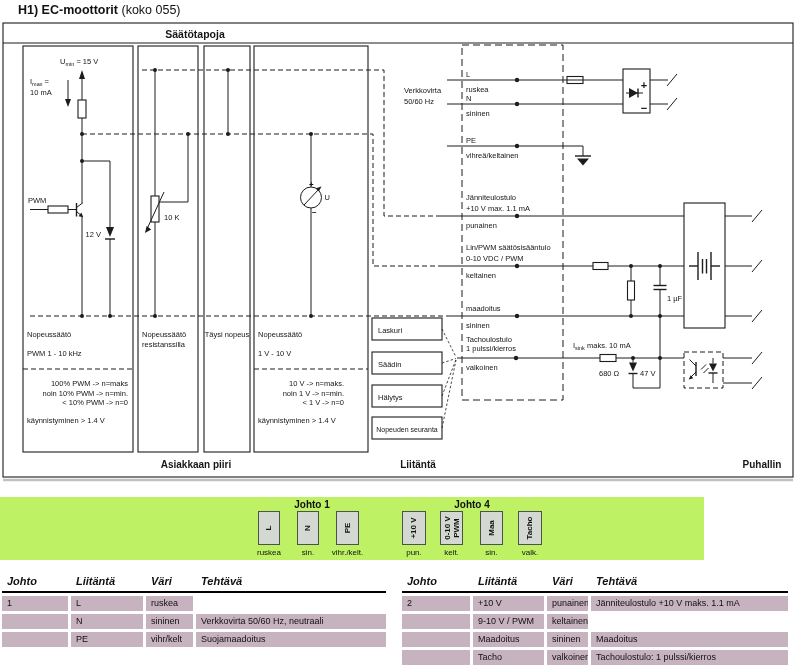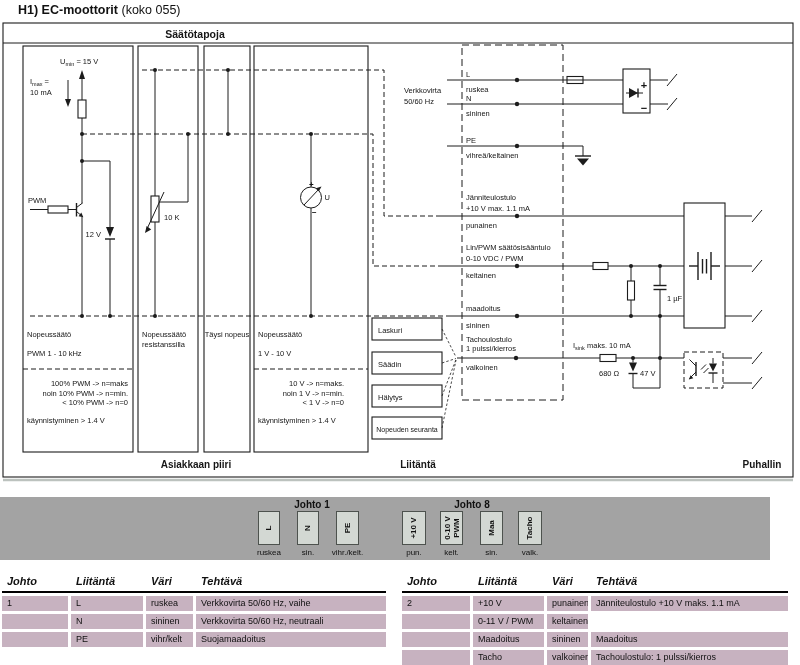--- a/index.html
+++ b/index.html
@@ -15,21 +15,21 @@
   .tpm{font-size:11px;font-weight:bold;}
   .tpm2{font-size:8px;font-weight:bold;}
   .ln{stroke:#1c1c1c;stroke-width:1;fill:none;}
   .ln2{stroke:#1c1c1c;stroke-width:1.4;fill:none;}
   .lnd{stroke:#1c1c1c;stroke-width:1;fill:none;stroke-dasharray:5,3;}
   .lnd2{stroke:#1c1c1c;stroke-width:1;fill:none;stroke-dasharray:7,4;}
   .lnd3{stroke:#1c1c1c;stroke-width:0.8;fill:none;stroke-dasharray:2.5,2;}
   .bx{stroke:#1c1c1c;stroke-width:1.1;fill:none;}
   .bxw{stroke:#1c1c1c;stroke-width:1.1;fill:#fff;}
   .fl{fill:#1c1c1c;stroke:none;}
-  .band{position:absolute;left:0;top:497px;width:770px;height:63px;background:#a3a3a3;}
+  .band{position:absolute;left:0;top:497px;width:704px;height:63px;background:#bef264;}
   .jt{position:absolute;top:2px;width:100px;text-align:center;font-weight:bold;font-size:10px;}
   .blk{position:absolute;top:14px;height:34px;border:1px solid #4d524e;background:#d3d8d3;box-sizing:border-box;}
   .rot{position:absolute;left:50%;top:50%;transform:translate(-50%,-50%) rotate(-90deg);
        font-weight:bold;font-size:8px;line-height:8.5px;white-space:nowrap;text-align:center;}
   .clab{position:absolute;top:51px;width:64px;text-align:center;font-size:8px;}
   .tbl{position:absolute;top:573px;}
   .thead{display:grid;column-gap:3px;font-size:11px;font-weight:bold;
          padding:2px 0 4px 0;border-bottom:2.5px solid #000;}
   .thead>div{padding-left:5px;font-style:italic;}
   .trow{display:grid;column-gap:3px;margin-top:3px;}
@@ -308,21 +308,21 @@
       <circle cx="660" cy="358" r="2" class="fl"></circle>
   </g>
 
   <text x="196" y="468" class="tb" text-anchor="middle">Asiakkaan piiri</text>
   <text x="418" y="468" class="tb" text-anchor="middle">Liitäntä</text>
   <text x="762" y="468" class="tb" text-anchor="middle">Puhallin</text>
 </svg>
 
 <div class="band">
   <div class="jt" style="left:262px;">Johto 1</div>
-  <div class="jt" style="left:422px;">Johto 8</div>
+  <div class="jt" style="left:422px;">Johto 4</div>
 
   <div class="blk" style="left:258px;width:22px;">
       <span class="rot">L</span>
     </div>
   <div class="blk" style="left:297px;width:22px;">
       <span class="rot">N</span>
     </div>
   <div class="blk" style="left:336px;width:23px;">
       <span class="rot">PE</span>
     </div>
@@ -355,21 +355,20 @@
   <div class="thead g1">
     <div>Johto</div>
     <div>Liitäntä</div>
     <div>Väri</div>
     <div>Tehtävä</div>
   </div>
   <div class="trow g1">
     <div>1</div>
     <div>L</div>
     <div>ruskea</div>
-    <div>Verkkovirta 50/60 Hz, vaihe</div>
   </div>
   <div class="trow g1">
     <div></div>
     <div>N</div>
     <div>sininen</div>
     <div>Verkkovirta 50/60 Hz, neutraali</div>
   </div>
   <div class="trow g1">
     <div></div>
     <div>PE</div>
@@ -386,21 +385,21 @@
     <div>Tehtävä</div>
   </div>
   <div class="trow g2">
     <div>2</div>
     <div>+10 V</div>
     <div>punainen</div>
     <div>Jänniteulostulo +10 V maks. 1.1 mA</div>
   </div>
   <div class="trow g2">
     <div></div>
-    <div>0-11 V / PWM</div>
+    <div>9-10 V / PWM</div>
     <div>keltainen</div>
   </div>
   <div class="trow g2">
     <div></div>
     <div>Maadoitus</div>
     <div>sininen</div>
     <div>Maadoitus</div>
   </div>
   <div class="trow g2">
     <div></div>

